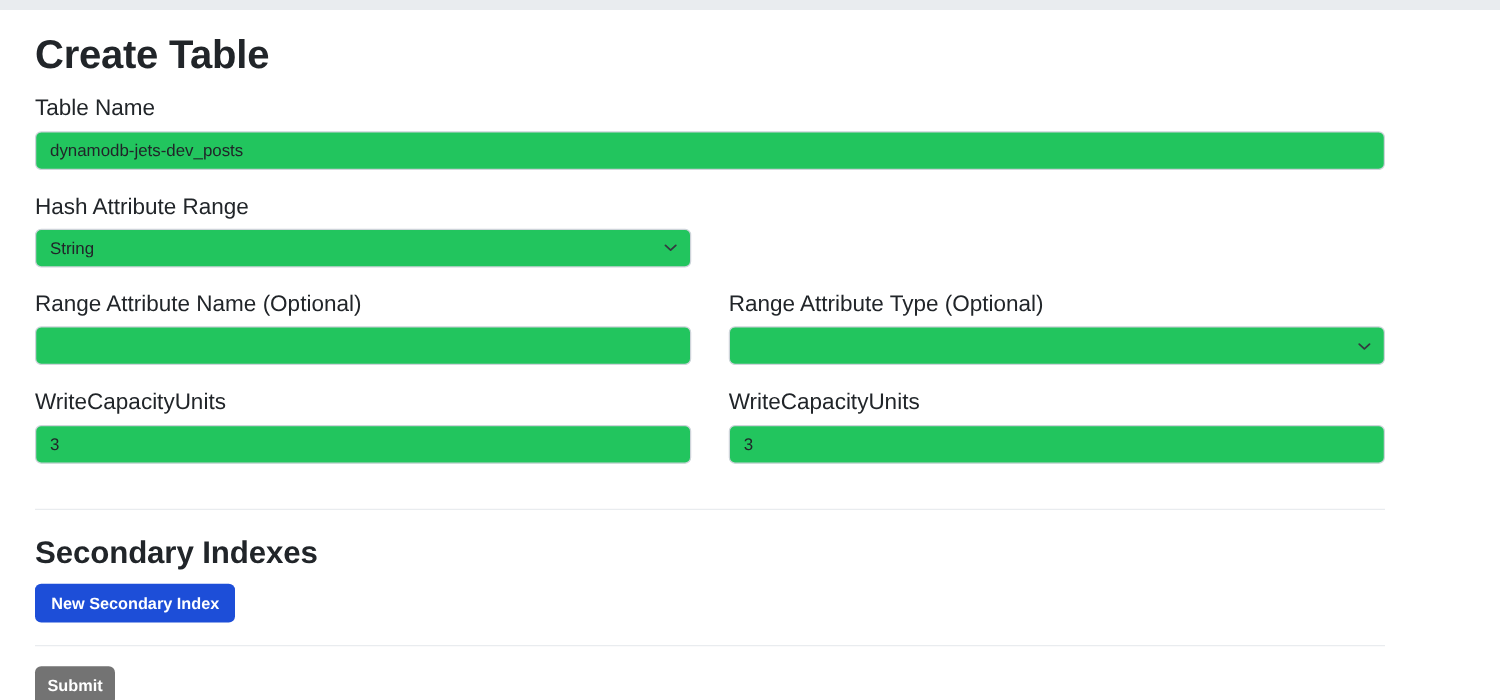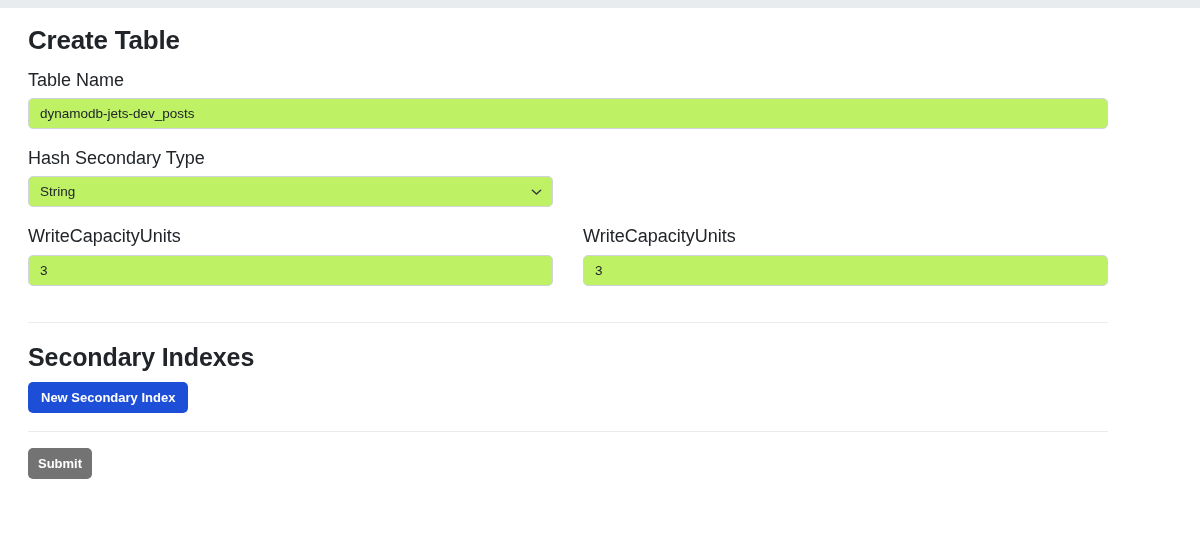--- a/index.html
+++ b/index.html
@@ -21,21 +21,21 @@
     width: 100%;
     background: #e9ecef;
   }
 
   .page {
     padding: 0 28px;
     width: 1200px;
   }
 
   .page-title {
-    font-size: 26px;
+    font-size: 32px;
     font-weight: bold;
     letter-spacing: -0.2px;
     color: #212529;
     margin: 18px 0 14px 0;
     line-height: 1.1;
   }
 
   .form-row {
     display: flex;
     gap: 30px;
@@ -63,21 +63,21 @@
   }
 
   .control {
     display: block;
     width: 100%;
     height: 31px;
     padding: 4px 11px;
     font-size: 13.5px;
     font-family: "Liberation Sans", sans-serif;
     color: #212529;
-    background: #bef264;
+    background: #22c55e;
     border: 1px solid #ced4da;
     border-radius: 5px;
     line-height: 21px;
     outline: none;
   }
   .control::placeholder { color: #adb5bd; }
 
   .control.focused {
     border-color: #86b7fe;
     box-shadow: 0 0 0 3px rgba(13, 110, 253, 0.25);
@@ -154,34 +154,55 @@
           <label class="field-label">Table Name</label>
           <input class="control" type="text" value="dynamodb-jets-dev_posts" style="">
         </div>
       </div>
     </div>
 
     
     <div class="form-row">
       <div class="form-col">
         <div class="field">
-          <label class="field-label">Hash Secondary Type</label>
+          <label class="field-label">Hash Attribute Range</label>
           <div class="select-wrap">
             <input class="control" type="text" readonly="" value="String" style="">
             <span class="chevron">
               <svg width="11" height="11" viewBox="0 0 16 16" fill="none" xmlns="http://www.w3.org/2000/svg">
                 <path d="M2 5.5 L8 11 L14 5.5" stroke="#343a40" stroke-width="2.1" stroke-linecap="round" stroke-linejoin="round"></path>
               </svg>
             </span>
           </div>
         </div>
       </div>
     </div>
 
     
+    <div class="form-row">
+      <div class="form-col">
+        <div class="field">
+          <label class="field-label">Range Attribute Name (Optional)</label>
+          <input class="control" type="text" value="" style="">
+        </div>
+      </div>
+      <div class="form-col">
+        <div class="field">
+          <label class="field-label">Range Attribute Type (Optional)</label>
+          <div class="select-wrap">
+            <input class="control" type="text" readonly="" value="" style="">
+            <span class="chevron">
+              <svg width="11" height="11" viewBox="0 0 16 16" fill="none" xmlns="http://www.w3.org/2000/svg">
+                <path d="M2 5.5 L8 11 L14 5.5" stroke="#343a40" stroke-width="2.1" stroke-linecap="round" stroke-linejoin="round"></path>
+              </svg>
+            </span>
+          </div>
+        </div>
+      </div>
+    </div>
 
     
     <div class="form-row">
       <div class="form-col">
         <div class="field">
           <label class="field-label">WriteCapacityUnits</label>
           <input class="control" type="text" value="3" style="">
         </div>
       </div>
       <div class="form-col">

